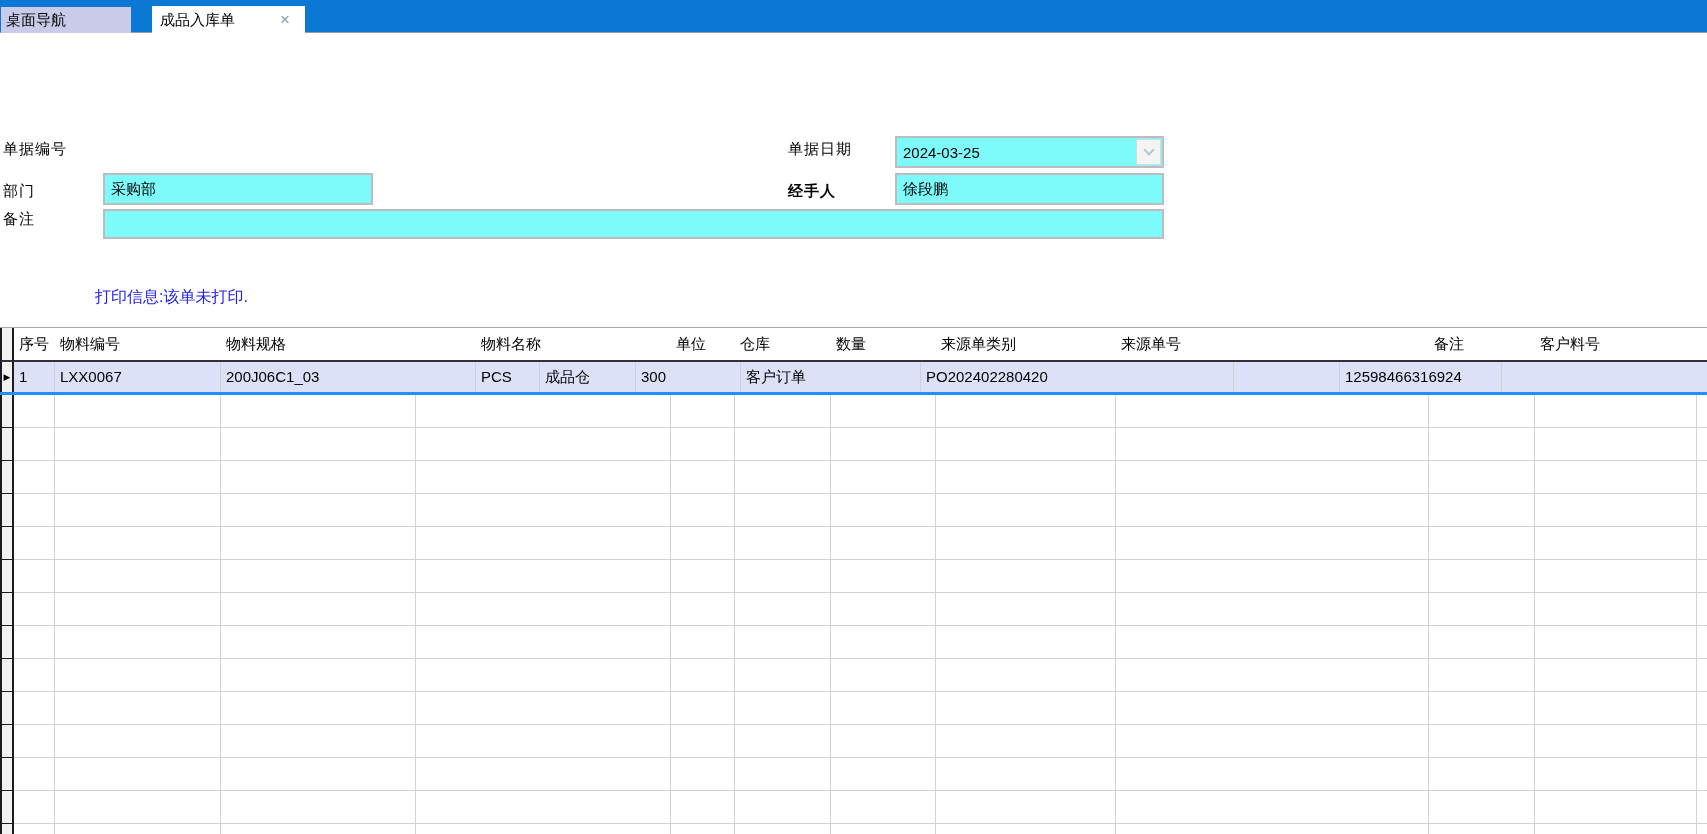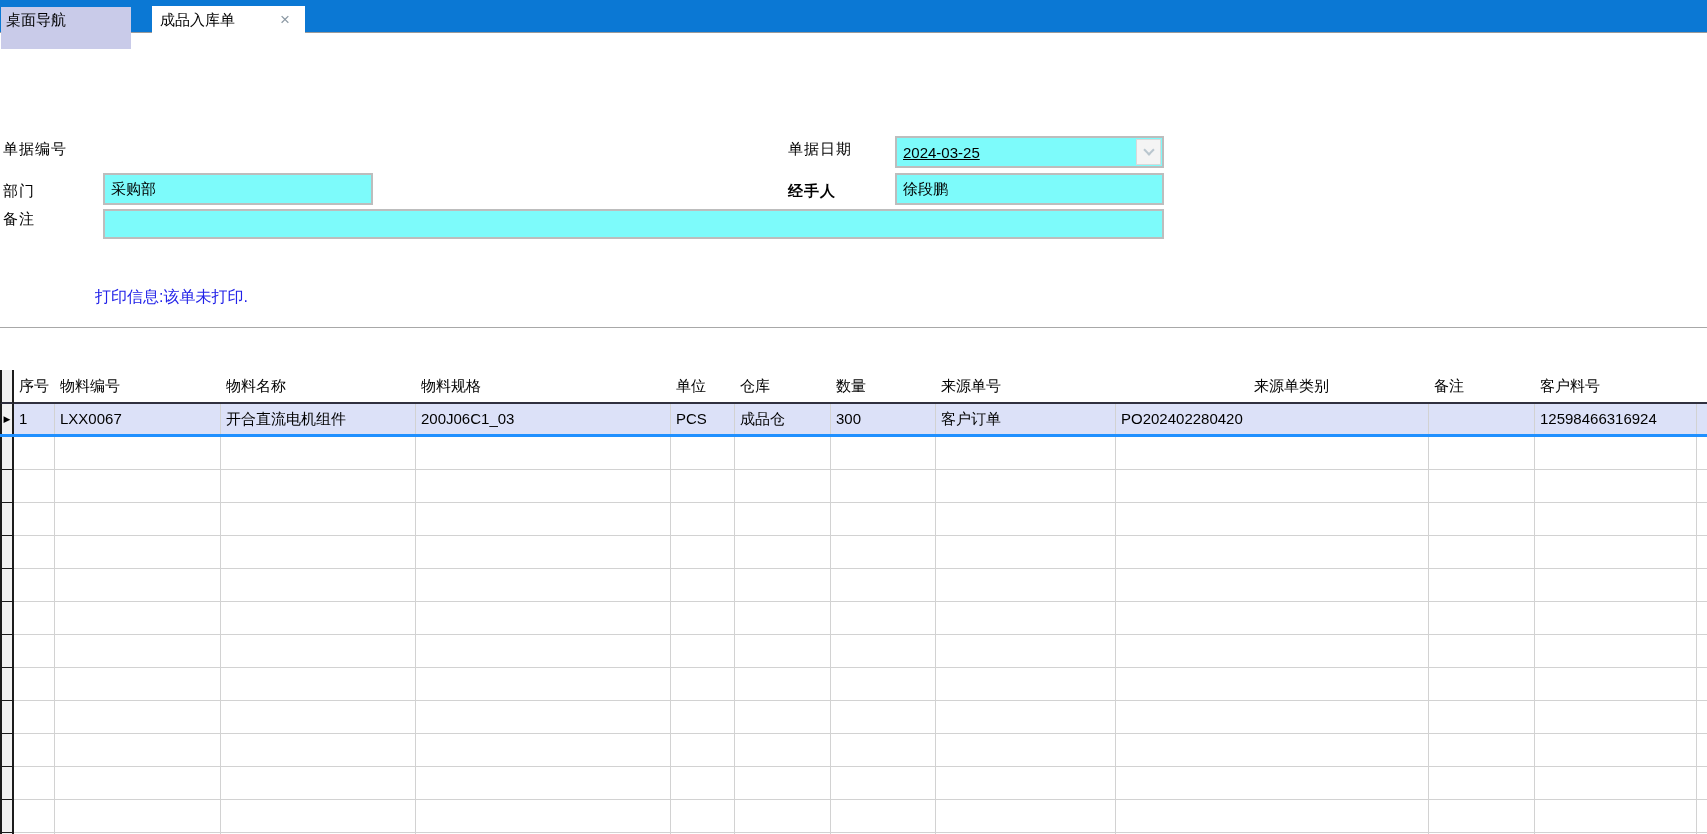--- a/index.html
+++ b/index.html
@@ -4,21 +4,21 @@
 <style>
   * { margin:0; padding:0; box-sizing:border-box; }
   html,body { background:#fff; }
   .app {
     position:relative; width:1707px; height:834px; overflow:hidden;
     font-family:"Liberation Sans","DejaVu Sans",sans-serif; color:#000; background:#fff;
   }
   
   .tabbar { position:absolute; left:0; top:0; width:1707px; height:33px;
             background:#0b78d4; border-bottom:1px solid #9a9a9a; }
-  .tab { position:absolute; top:7px; height:42px; line-height:26px;
+  .tab { position:absolute; top:7px; height:26px; line-height:26px;
          font-size:15px; padding:0 8px; white-space:nowrap; cursor:default; }
   .tab-inactive { left:1px; width:130px; background:#c9cbe9; padding-left:5px; }
   .tab-active { left:152px; width:153px; background:#ffffff; top:6px; height:28px; line-height:28px; }
   .tab-close { position:absolute; right:10px; top:4px; width:20px; height:20px;
                line-height:20px; text-align:center; color:#8d9aa5; font-size:17px; }
   
   .flabel { position:absolute; font-size:15px; letter-spacing:1px; white-space:nowrap; }
   .finput { position:absolute; background:#7dfbfb; border:2px solid #bdbdbd;
             font-size:15px; padding:0 6px; color:#000; outline:none;
             font-family:"Liberation Sans","DejaVu Sans",sans-serif; }
@@ -26,21 +26,21 @@
              border:1px solid #d9d9d9; display:flex; align-items:center; justify-content:center; }
   .chev { width:8px; height:8px; border-right:2px solid #b9c6ce; border-bottom:2px solid #b9c6ce;
           transform:rotate(45deg); margin-top:-4px; }
   .printinfo { position:absolute; left:95px; top:287px; font-size:16px; color:#2121e8; white-space:nowrap; }
   
   .grid { position:absolute; left:0; top:327px; width:1707px; height:507px;
           overflow:hidden; border-top:1px solid #a8a8a8; background:#fff; }
   .grow { display:flex; width:1707px; }
   .gcell { flex:none; overflow:hidden; white-space:nowrap; font-size:15px; padding-left:5px; }
   
-  .grow-header { height:34px;margin-top:42px; }
+  .grow-header { height:34px; }
   .grow-header .gcell { line-height:31px; border-bottom:2px solid #30303f; background:#fff; }
   .selcell { flex:none; width:14px; background:#f2f2f2;
              border-left:2px solid #1c1c1c; border-right:2px solid #1c1c1c; }
   .grow-header .selcell { border-bottom:2px solid #30303f; }
   
   .grow-data { height:33px; }
   .grow-data .gcell { line-height:32px; border-right:1px solid #d2d2d2; border-bottom:1px solid #d2d2d2; }
   .grow-data .selcell { border-bottom:1px solid #1c1c1c; display:flex; align-items:center; justify-content:center; }
   .grow-selected { background:#dce1f8; border-bottom:3px solid #2090ff; }
   .grow-selected .gcell { line-height:30px; border-bottom:none; }
@@ -62,56 +62,55 @@
     </div>
   </div>
 
   <div class="flabel" style="left:3px;  top:140px;">单据编号</div>
   <div class="flabel" style="left:788px;top:140px;">单据日期</div>
   <div class="flabel" style="left:3px;  top:182px;">部门</div>
   <div class="flabel" style="left:788px;top:182px;font-weight:bold;">经手人</div>
   <div class="flabel" style="left:3px;  top:210px;">备注</div>
 
 
-  <input class="finput" style="left: 895px; top: 136px; width: 269px; height: 32px; padding-right: 34px; text-decoration: underline;" value="2024-03-25">
+  <input class="finput" style="left: 895px; top: 136px; width: 269px; height: 32px; padding-right: 34px;" value="2024-03-25">
   <div class="dropbtn" style="left:1136px;top:139px;">
     <div class="chev"></div>
   </div>
 
   <input class="finput" style="left: 895px; top: 173px; width: 269px; height: 32px;" value="徐段鹏">
 
   <input class="finput" style="left: 103px; top: 173px; width: 270px; height: 32px;" value="采购部">
 
   <input class="finput" style="left: 103px; top: 209px; width: 1061px; height: 30px;" value="">
 
   <div class="printinfo">打印信息:该单未打印.</div>
 
   <div class="grid" id="grid">
       <div class="grow grow-header">
         <div class="selcell"></div>
         <div class="gcell" style="width: 41px;">序号</div>
         <div class="gcell" style="width: 166px;">物料编号</div>
+        <div class="gcell" style="width: 255px;">物料规格</div>
         <div class="gcell" style="width: 195px;">物料名称</div>
-        <div class="gcell" style="width: 255px;">物料规格</div>
         <div class="gcell" style="width: 64px;">单位</div>
         <div class="gcell" style="width: 96px;">仓库</div>
         <div class="gcell" style="width: 105px;">数量</div>
+        <div class="gcell" style="width: 180px;">来源单类别</div>
         <div class="gcell" style="width: 313px;">来源单号</div>
-        <div class="gcell" style="width: 180px;">来源单类别</div>
         <div class="gcell" style="width: 106px;">备注</div>
         <div class="gcell" style="width: 162px;">客户料号</div>
         <div class="fillcell" style="border-bottom: 2px solid rgb(48, 48, 63);"></div>
       </div>
       <div class="grow grow-data grow-selected">
         <div class="selcell">
           <span class="rowmarker">▶</span>
         </div>
         <div class="gcell" style="width: 41px;">1</div>
         <div class="gcell" style="width: 166px;">LXX0067</div>
-        <div class="gcell" style="width: 195px;">开合直流电机组件</div>
         <div class="gcell" style="width: 255px;">200J06C1_03</div>
         <div class="gcell" style="width: 64px;">PCS</div>
         <div class="gcell" style="width: 96px;">成品仓</div>
         <div class="gcell" style="width: 105px;">300</div>
         <div class="gcell" style="width: 180px;">客户订单</div>
         <div class="gcell" style="width: 313px;">PO202402280420</div>
         <div class="gcell" style="width: 106px;"></div>
         <div class="gcell" style="width: 162px;">12598466316924</div>
         <div class="fillcell"></div>
       </div>

